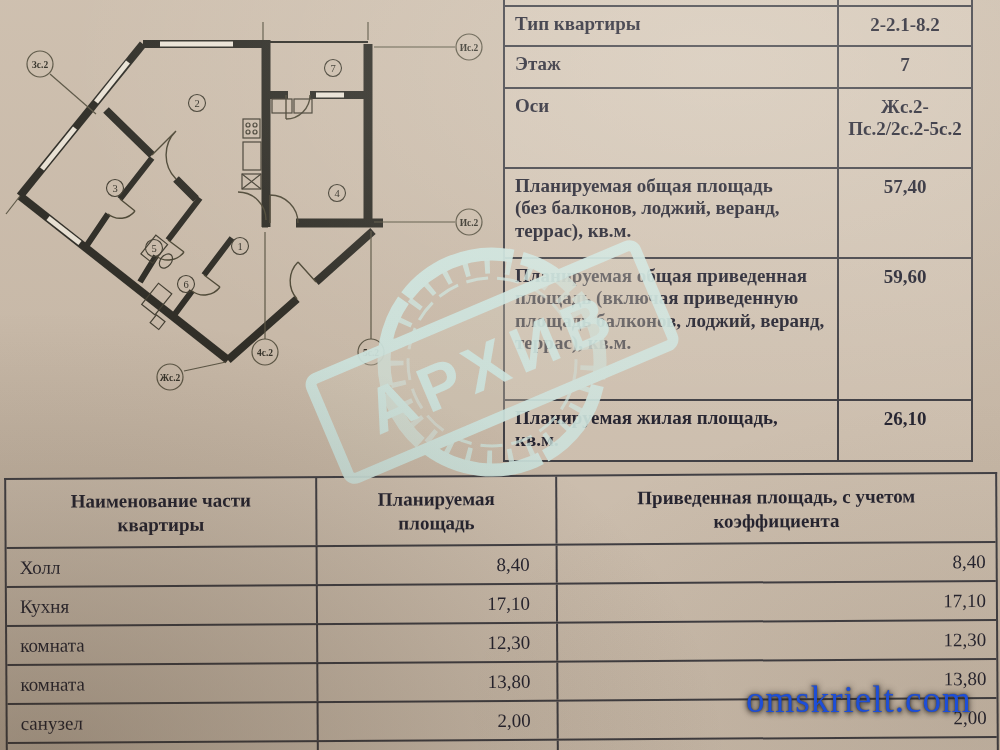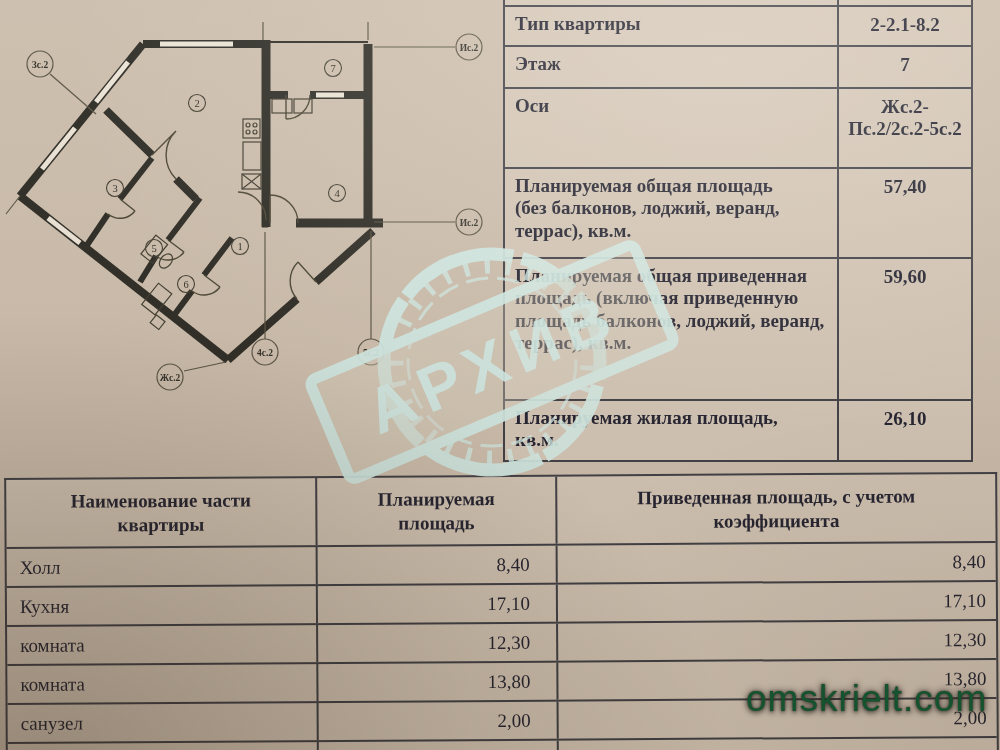--- a/index.html
+++ b/index.html
@@ -53,22 +53,22 @@
   .p-head{height:67px;font-weight:bold;text-align:center;}
   .p-head .c{justify-content:center !important;padding:0 !important;}
   .p-head .hspan{display:inline-block;}
   .p-data{height:39px;}
   .p-partial{height:14px;}
   
   .stamp{position:absolute;inset:0;z-index:30;pointer-events:none;mix-blend-mode:lighten;opacity:.94;}
   
   .sitemark{
     position:absolute;left:746px;top:678px;z-index:50;
-    font-family:Liberation Sans, sans-serif;
-    font-size:37px;color:#14532d;letter-spacing:1px;
+    font-family:Liberation Serif, serif;
+    font-size:37px;color:#1d4ed8;letter-spacing:1px;
     text-shadow:0 0 7px rgba(45,40,35,0.95), 0 2px 4px rgba(30,25,20,0.55), 0 0 2px rgba(60,55,48,0.8);
   }
 </style>
 </head>
 <body>
 
 <svg class="plan" viewBox="0 0 500 470" xmlns="http://www.w3.org/2000/svg">
 
   <g stroke="#26251f" fill="none">
     <path stroke-width="8" d="M143,44 L266,44"></path>

